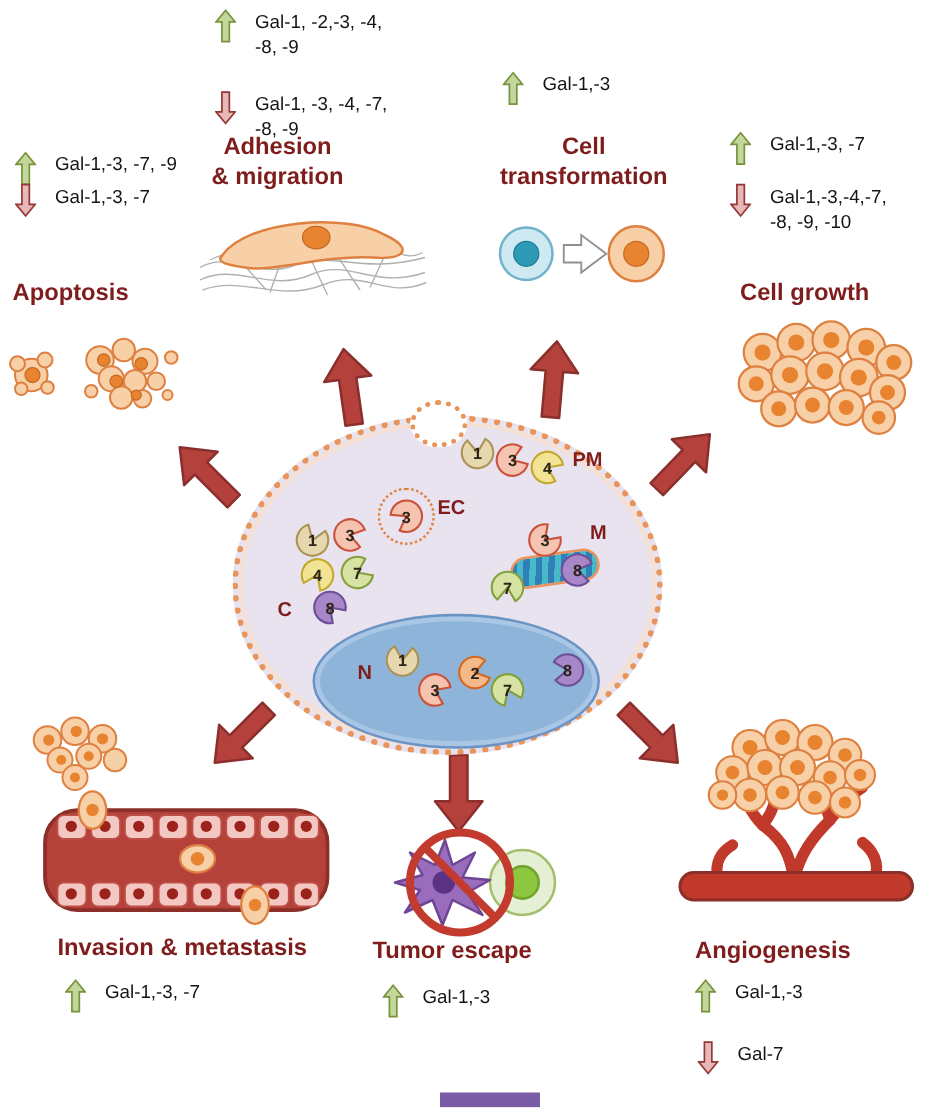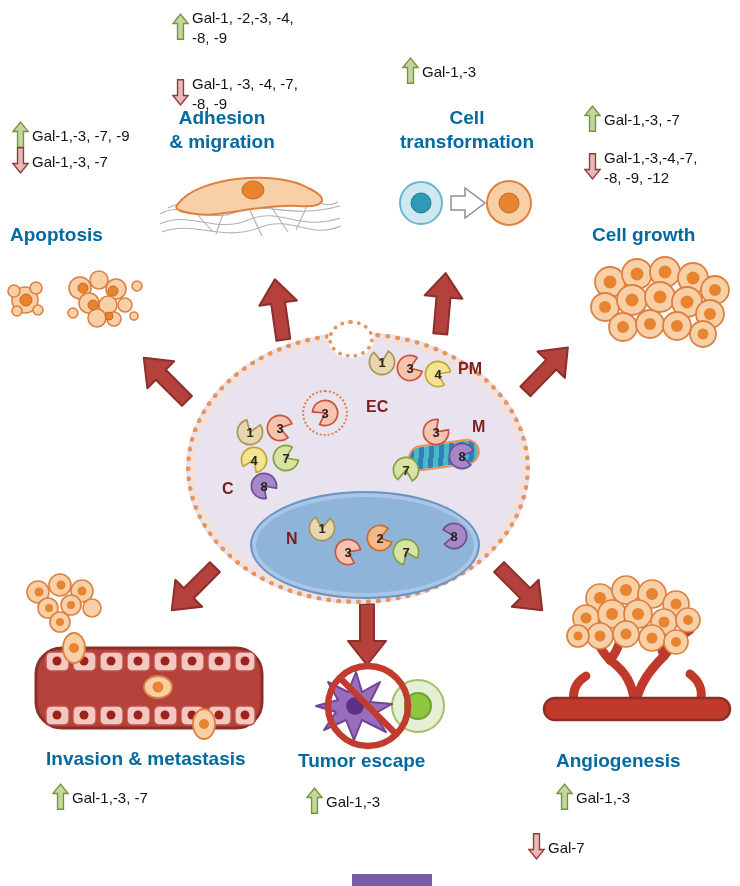--- a/index.html
+++ b/index.html
@@ -2,23 +2,23 @@
 <html><head>
 <meta charset="utf-8">
 <style>
   * { box-sizing: border-box; margin: 0; padding: 0; }
   html, body { background: #ffffff; }
   .canvas {
     position: relative; width: 740px; height: 886px; margin: 0 auto;
     background: #fff; font-family: "Liberation Sans", sans-serif; overflow: hidden;
   }
   
-  .seclabel { position: absolute; font-weight: bold; font-size: 19px; color: #0369a1; }
+  .seclabel { position: absolute; font-weight: bold; font-size: 19px; color: #7f1d1d; }
   .seclabel.center { text-align: center; line-height: 1.25; }
-  .galrow { position: absolute; display: flex; gap: 3px; align-items: center; }
+  .galrow { position: absolute; display: flex; gap: 15px; align-items: flex-start; }
   .galtext { font-size: 15px; color: #141414; line-height: 1.32; padding-top: 2px; }
   .w115 { max-width: 115px; }
   .w100 { max-width: 100px; }
   .arr { width: 17px; height: 29px; flex: none; }
   .arr use { stroke-width: 1.6; }
   .arr.up use { fill: #c3d69b; stroke: #77933c; }
   .arr.down { transform: rotate(180deg); }
   .arr.down use { fill: #e6b9b8; stroke: #953735; }
   
   .bigarrow { position: absolute; width: 46px; height: 66px; }
@@ -178,21 +178,21 @@
   <div class="galrow" style="left:584px;top:104px">
     <svg class="arr up" viewBox="0 0 20 32">
         <use href="#smarr"></use>
       </svg>
     <span class="galtext">Gal-1,-3, -7</span>
   </div>
   <div class="galrow" style="left:584px;top:146px">
     <svg class="arr down" viewBox="0 0 20 32">
         <use href="#smarr"></use>
       </svg>
-    <span class="galtext w100">Gal-1,-3,-4,-7, -8, -9, -12</span>
+    <span class="galtext w100">Gal-1,-3,-4,-7, -8, -9, -10</span>
   </div>
   <div class="seclabel" style="left:592px;top:224px">Cell growth</div>
 
   <svg class="illus" style="left:585px;top:252px" width="150" height="100" viewBox="0 0 150 100">
     <g fill="#f8d0a8" stroke="#de8040" stroke-width="1.8">
       <circle cx="25" cy="30" r="15"></circle>
         <circle cx="52" cy="22" r="15"></circle>
         <circle cx="80" cy="20" r="15"></circle>
       <circle cx="108" cy="26" r="15"></circle>
         <circle cx="130" cy="38" r="14"></circle>
@@ -247,21 +247,21 @@
     </svg>
 
   <div class="cell">
     <div class="membrane"></div>
     <div class="notch"></div>
     <div class="nucleus"></div>
     <div class="mito"></div>
     <div class="vesicle"></div>
 
     <span class="complabel" style="left:272px;top:28px">PM</span>
-    <span class="complabel" style="left:180px;top:66px">EC</span>
+    <span class="complabel" style="left:164px;top:66px">EC</span>
     <span class="complabel" style="left:286px;top:86px">M</span>
     <span class="complabel" style="left:36px;top:148px">C</span>
     <span class="complabel" style="left:100px;top:198px">N</span>
 
     <span class="gal g1" style="left:182px;top:16px;--r:-95deg"><svg viewBox="0 0 40 40">
           <use href="#pac"></use>
         </svg><i>1</i></span>
     <span class="gal g3" style="left:210px;top:22px;--r:-20deg"><svg viewBox="0 0 40 40">
           <use href="#pac"></use>
         </svg><i>3</i></span>
@@ -456,21 +456,21 @@
     <rect x="6" y="126" width="186" height="22" rx="11" fill="#c0392b" stroke="#8c2f28" stroke-width="2.5"></rect>
   </svg>
 
   <div class="seclabel" style="left:556px;top:750px">Angiogenesis</div>
   <div class="galrow" style="left:556px;top:782px">
     <svg class="arr up" viewBox="0 0 20 32">
         <use href="#smarr"></use>
       </svg>
     <span class="galtext">Gal-1,-3</span>
   </div>
-  <div class="galrow" style="left:528px;top:832px">
+  <div class="galrow" style="left:558px;top:832px">
     <svg class="arr down" viewBox="0 0 20 32">
         <use href="#smarr"></use>
       </svg>
     <span class="galtext">Gal-7</span>
   </div>
 
   <div class="accentbar"></div>
 
 </div>
 

